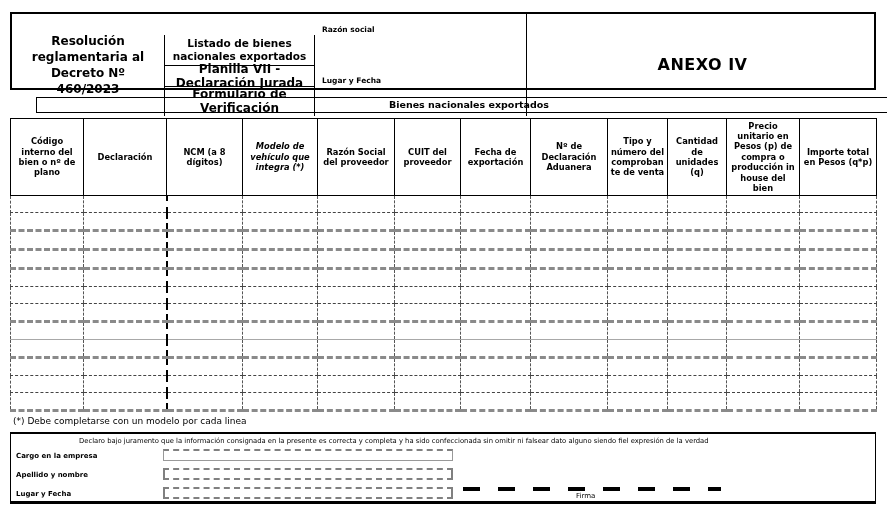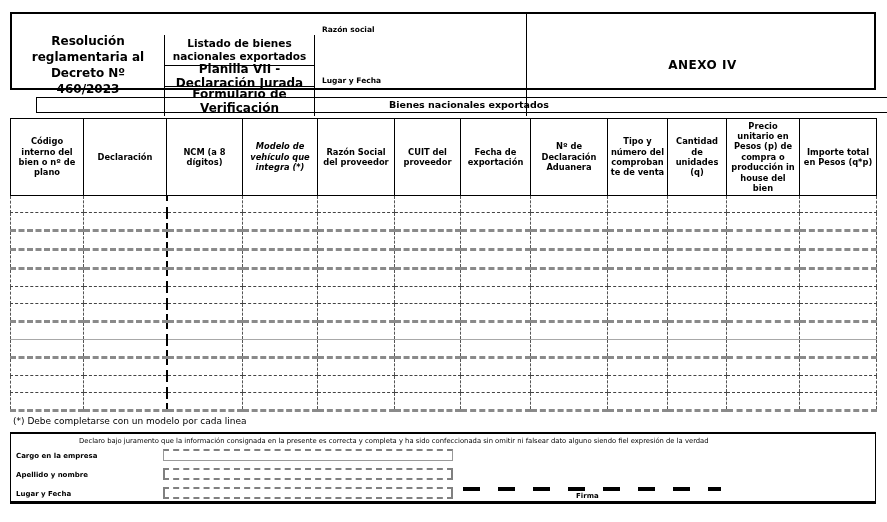--- a/index.html
+++ b/index.html
@@ -24,21 +24,21 @@
     font-weight:bold;font-size:12px;line-height:1.2;padding:0 4px;box-sizing:border-box;
   }
   .hdr-mid-row.r1{height:31px;border-bottom:1px solid #000;font-size:10.5px;}
   .hdr-mid-row.r2{height:21px;border-bottom:1px solid #000;}
   .hdr-mid-row.r3{flex:1;}
   .hdr-labels{display:flex;flex-direction:column;border-right:1px solid #000;}
   .hdr-label-row{display:flex;align-items:center;font-weight:bold;font-size:7.5px;padding-left:7px;box-sizing:border-box;}
   .hdr-label-row.r1{height:31px;}
   .hdr-label-row.r2{height:21px;}
   .hdr-label-row.r3{flex:1;}
-  .hdr-anexo{display:flex;align-items:center;justify-content:center;font-weight:bold;font-size:12px;letter-spacing:.5px;}
+  .hdr-anexo{display:flex;align-items:center;justify-content:center;font-weight:bold;font-size:16px;letter-spacing:.5px;}
   
   .title-bar{
     margin-top:7px;width:866px;height:16px;border:1.5px solid #000;box-sizing:border-box;
     text-align:center;font-weight:bold;font-size:9.5px;line-height:13px;margin-left:26px;
   }
   
   table.main{
     margin-top:5px;width:866px;border-collapse:collapse;table-layout:fixed;
   }
   table.main thead th{
@@ -89,21 +89,21 @@
     position:absolute;left:152px;width:290px;height:12px;box-sizing:border-box;
     border:2px dashed #808080;
   }
   .decl-field.f1{top:15px;border:1px solid #999;border-top:2px dashed #808080;}
   .decl-field.f2{top:34px;}
   .decl-field.f3{top:53px;}
   .firma-line{
     position:absolute;left:452px;top:53px;width:258px;height:3.5px;
     background:repeating-linear-gradient(90deg,#000 0 17px,transparent 17px 35px);
   }
-  .firma-label{position:absolute;left:565px;top:58px;font-weight:bold;font-size:7px;}
+  .firma-label{position:absolute;left:565px;top:58px;font-weight:normal;font-size:7px;}
 </style>
 </head>
 <body>
 
 <div class="page">
 
   <div class="header-box">
     <div class="hdr-cell hdr-left">Resolución reglamentaria al Decreto Nº 460/2023</div>
     <div class="hdr-cell hdr-mid">
       <div class="hdr-mid-row r1">Listado de bienes nacionales exportados</div>

